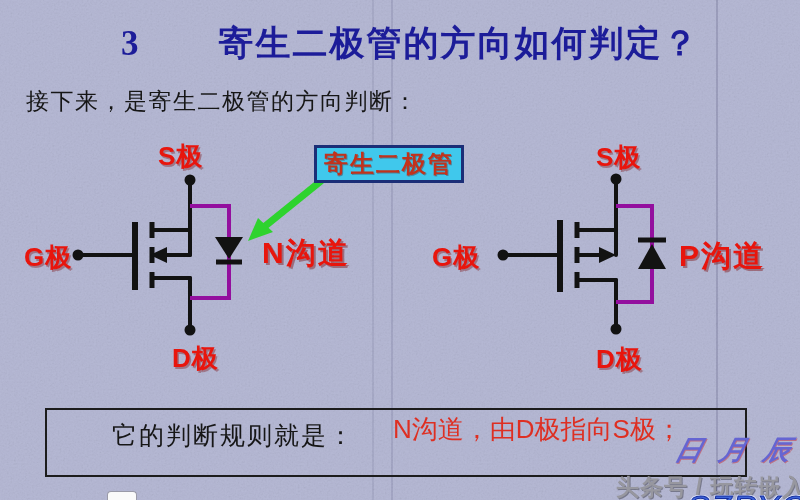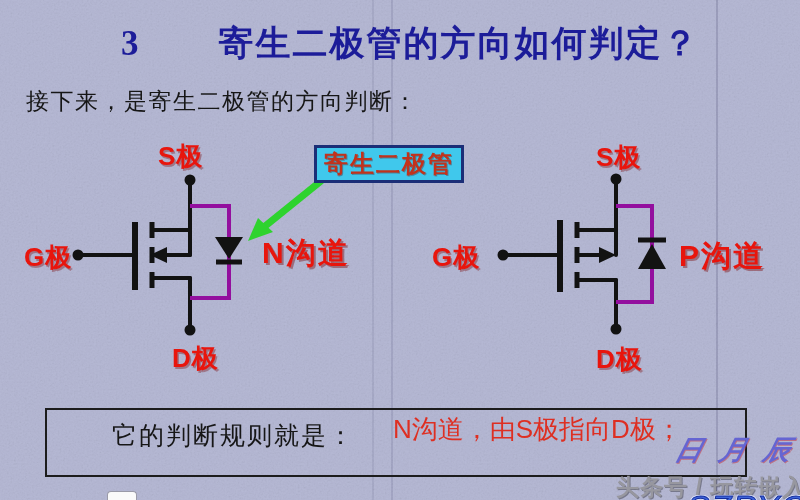--- a/index.html
+++ b/index.html
@@ -141,19 +141,19 @@
 <div class="electrode" style="left:596px;top:342px;">D极</div>
 <div class="channel-label" style="left:679px;top:236px;">P沟道</div>
 
 <div id="callout" class="abs">
   <span id="callout-label">寄生二极管</span>
 </div>
 
 <div id="rule-box" class="abs"></div>
 <div id="rule-intro" class="abs">它的判断规则就是：</div>
 <div id="rule-lines" class="abs">
-  <div>N沟道，由S极指向D极；</div>
+  <div>N沟道，由D极指向S极；</div>
 </div>
 
 <div id="wm-script" class="abs">日月辰</div>
 <div id="wm-brand" class="abs">SZRYC</div>
 <div id="wm-source" class="abs">头条号 / 玩转嵌入式</div>
 <div id="paper-tab" class="abs"></div>
 
 </body></html>

